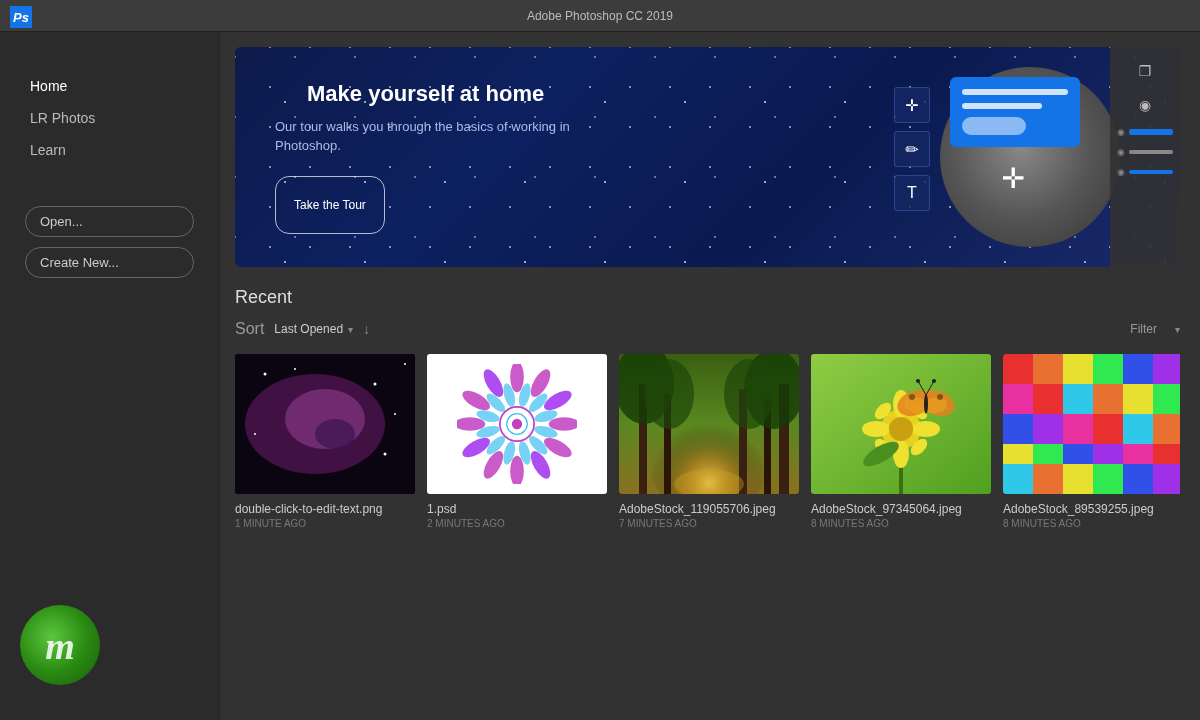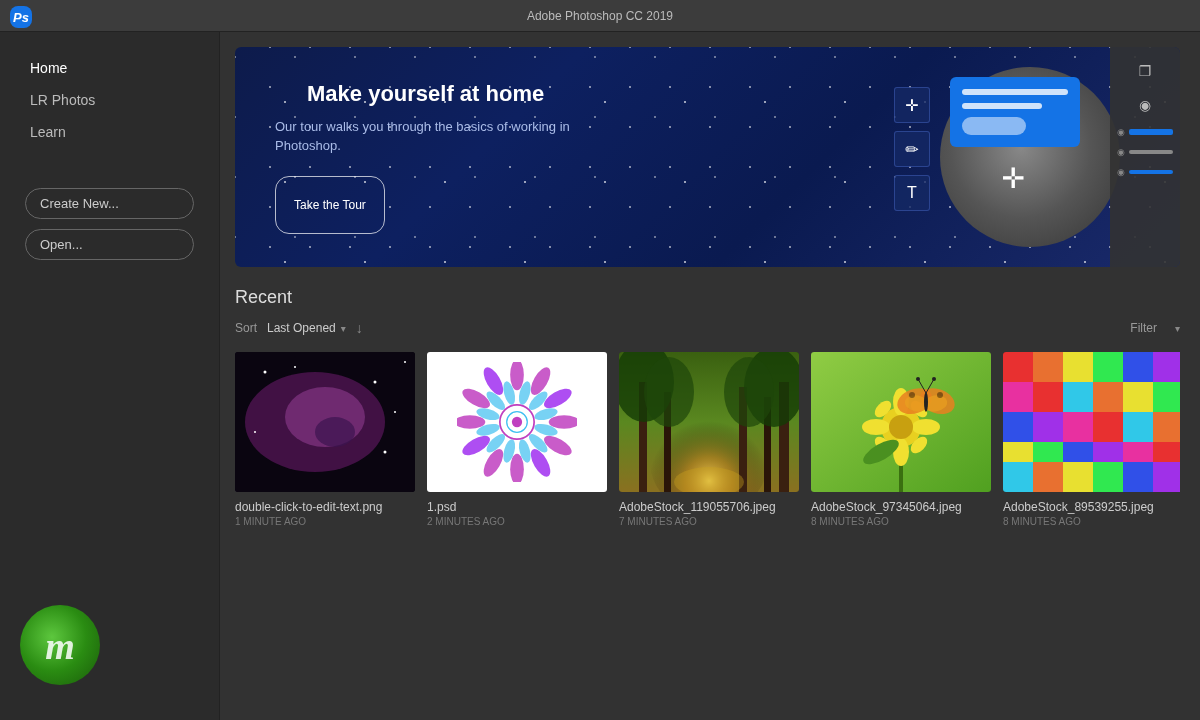--- a/index.html
+++ b/index.html
@@ -25,21 +25,21 @@
       border-bottom: 1px solid #222;
     }
 
     #app-icon {
       position: absolute;
       left: 10px;
       top: 6px;
       width: 22px;
       height: 22px;
       background: #1473e6;
-      border-radius: 8px;
+      border-radius: 0;
       display: flex;
       align-items: center;
       justify-content: center;
       font-weight: bold;
       font-size: 13px;
       color: white;
       font-style: italic;
     }
 
     
@@ -56,20 +56,21 @@
       display: flex;
       flex-direction: column;
       border-right: 1px solid #222;
       flex-shrink: 0;
     }
 
     .sidebar-nav {
       display: flex;
       flex-direction: column;
       margin-bottom: 30px;
+      margin-top: 18px;
     }
 
     .sidebar-item {
       padding: 8px 30px;
       font-size: 14px;
       color: #bbb;
       cursor: pointer;
     }
 
     .sidebar-item.active {
@@ -327,21 +328,21 @@
 
     
     #sort-bar {
       display: flex;
       align-items: center;
       gap: 10px;
       margin-bottom: 16px;
     }
 
     #sort-label {
-      font-size: 12px;
+      font-size: 16px;
       color: #999;
     }
 
     #sort-dropdown {
       display: flex;
       align-items: center;
       gap: 5px;
       background: transparent;
       border: none;
       color: #ccc;
@@ -449,22 +450,22 @@
       </div>
       <div class="sidebar-item">
         <span>LR Photos</span>
       </div>
       <div class="sidebar-item">
         <span>Learn</span>
       </div>
     </div>
 
     <div class="sidebar-buttons">
+      <button class="sidebar-btn">Open...</button>
       <button class="sidebar-btn">Create New...</button>
-      <button class="sidebar-btn">Open...</button>
     </div>
 
     <div id="avatar-area">
       <div id="avatar">
         <svg width="60" height="60" viewBox="0 0 60 60">
           <text x="50%" y="58%" font-size="38" fill="rgba(255,255,255,0.85)" font-family="Georgia, serif" font-style="italic" font-weight="bold" text-anchor="middle" dominant-baseline="middle">m</text>
         </svg>
       </div>
     </div>
 

